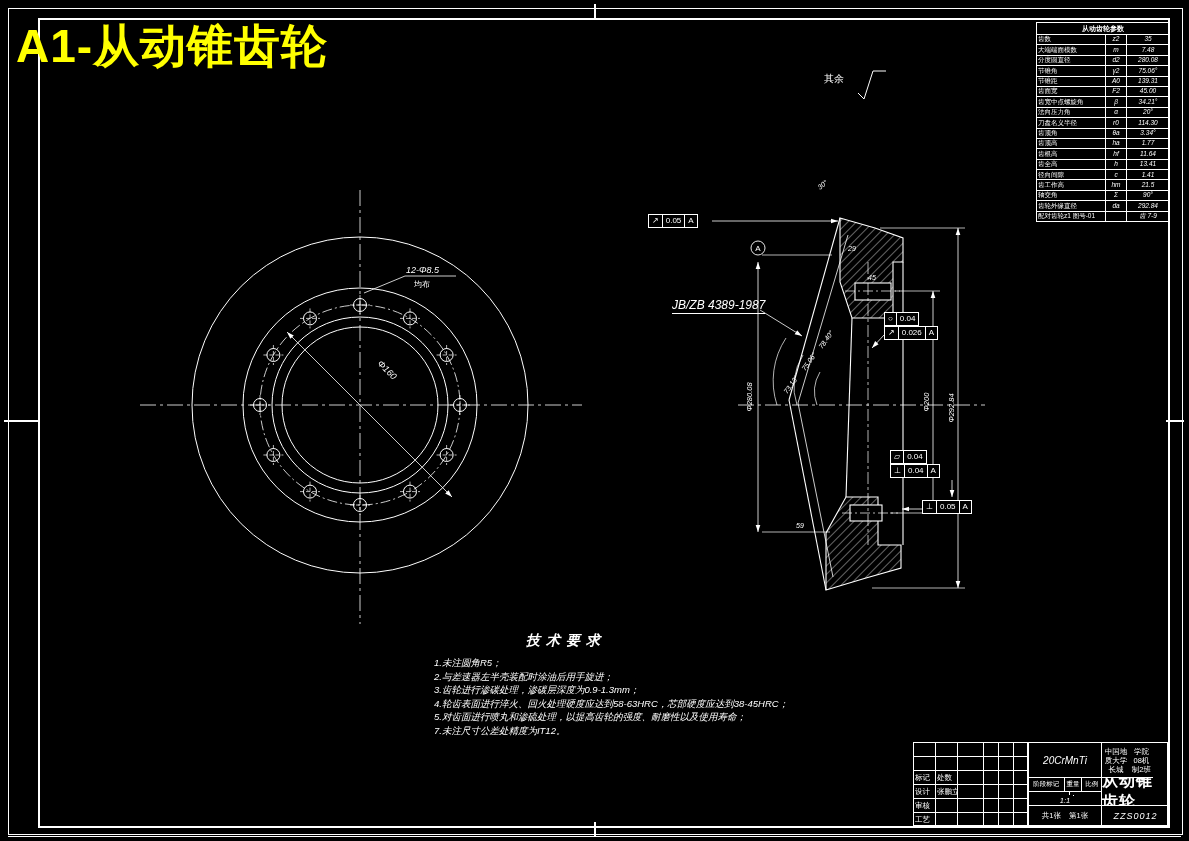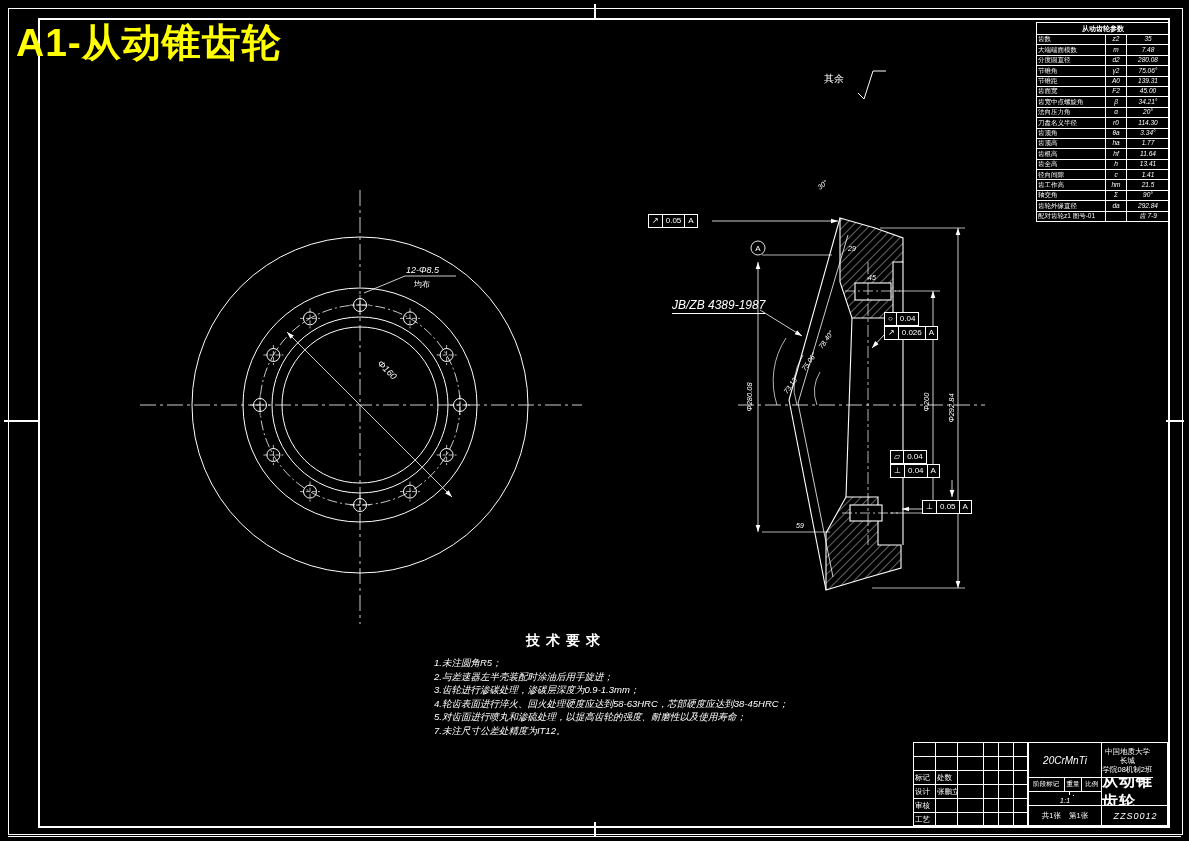--- a/index.html
+++ b/index.html
@@ -4,33 +4,33 @@
 <style>
   html,body{margin:0;padding:0;background:#000;}
   #canvas{position:relative;width:1189px;height:841px;background:#000;overflow:hidden;
           font-family:"Liberation Sans",sans-serif;color:#fff;}
   .abs{position:absolute;}
   
   #outer-frame{left:8px;top:8px;width:1173px;height:825px;border:1px solid #fff;}
   #inner-frame{left:38px;top:18px;width:1128px;height:806px;border:2px solid #fff;}
   .tick{background:#fff;}
   
-  #big-title{left:16px;top:16px;font-size:39px;font-weight:bold;color:#ffff00;letter-spacing:1px;white-space:nowrap;}
+  #big-title{left:16px;top:16px;font-size:46px;font-weight:bold;color:#ffff00;letter-spacing:1px;white-space:nowrap;}
   
   #param-table{left:1036px;top:22px;width:132px;border:1px solid #fff;font-size:6.5px;line-height:1;}
   .pt-header{border-bottom:1px solid #fff;text-align:center;padding:2px 0;font-size:7px;font-weight:bold;}
   .pt-row{display:flex;border-bottom:1px solid #fff;height:9.4px;align-items:center;overflow:hidden;}
   .pt-row:last-child{border-bottom:none;}
   .pt-c{display:block;overflow:hidden;white-space:nowrap;padding:0 1px;}
   .pt-n{width:66px;border-right:1px solid #fff;height:100%;display:flex;align-items:center;}
   .pt-s{width:18px;border-right:1px solid #fff;height:100%;display:flex;align-items:center;justify-content:center;font-style:italic;}
   .pt-v{flex:1;display:flex;align-items:center;justify-content:center;height:100%;font-style:italic;}
   
   #tech{left:434px;top:632px;width:390px;}
-  #tech-heading{font-size:14px;letter-spacing:6px;font-weight:bold;margin-left:92px;margin-bottom:6px;}
+  #tech-heading{font-size:14px;letter-spacing:6px;font-weight:bold;margin-left:92px;margin-bottom:6px;font-style:italic;}
   .tech-line{font-size:9.5px;line-height:13.5px;white-space:nowrap;font-style:italic;}
   
   .tolfr{position:absolute;display:flex;background:#000;border:1px solid #fff;font-size:8px;line-height:1;z-index:5;}
   .tolfr .c{padding:2px 3px;border-right:1px solid #fff;display:block;white-space:nowrap;}
   .tolfr .c:last-child{border-right:none;}
   
   #std-ref{left:672px;top:298px;font-size:12px;font-style:italic;border-bottom:1px solid #fff;padding-bottom:1px;z-index:5;}
   #surface-note{left:824px;top:72px;font-size:10px;z-index:5;}
   
   #title-block{left:913px;top:742px;width:255px;height:84px;border:1px solid #fff;box-sizing:border-box;font-size:8px;}
@@ -39,21 +39,21 @@
   #sig-grid .cell{border-right:1px solid #fff;border-bottom:1px solid #fff;overflow:hidden;
                   display:flex;align-items:center;padding-left:1px;white-space:nowrap;font-size:7.5px;}
   .tb-box{position:absolute;box-sizing:border-box;border-left:1px solid #fff;border-bottom:1px solid #fff;
           display:flex;align-items:center;justify-content:center;overflow:hidden;}
   #tb-material{left:114px;top:0;width:73px;height:35px;font-style:italic;font-size:10px;border-bottom:1px solid #fff;}
   #tb-stage{left:114px;top:35px;width:73px;height:14px;display:flex;padding:0;}
   #tb-stage span{display:flex;align-items:center;justify-content:center;height:100%;border-right:1px solid #fff;box-sizing:border-box;font-size:6.5px;}
   #tb-smallrow{left:114px;top:49px;width:73px;height:14px;display:flex;padding:0;flex-direction:column;}
   #tb-smallrow i{display:block;height:100%;border-right:1px solid #fff;box-sizing:border-box;}
   #tb-sheet{left:114px;top:63px;width:73px;height:21px;font-size:7.5px;gap:8px;}
-  #tb-school{left:187px;top:0;width:52px;height:35px;flex-direction:column;font-size:7.5px;line-height:9px;text-align:center;}
+  #tb-school{left:187px;top:0;width:52px;height:35px;flex-direction:row;font-size:7.5px;line-height:9px;text-align:center;}
   #tb-partname{left:187px;top:35px;width:68px;height:28px;font-size:16px;font-weight:bold;letter-spacing:1px;}
   #tb-drawno{left:187px;top:63px;width:68px;height:21px;font-style:italic;font-size:9px;letter-spacing:1px;}
   svg text{font-family:"Liberation Sans",sans-serif;fill:#fff;}
 </style>
 </head>
 <body>
 
 <div id="canvas">
 
   <svg class="abs" width="1189" height="841" viewBox="0 0 1189 841">

